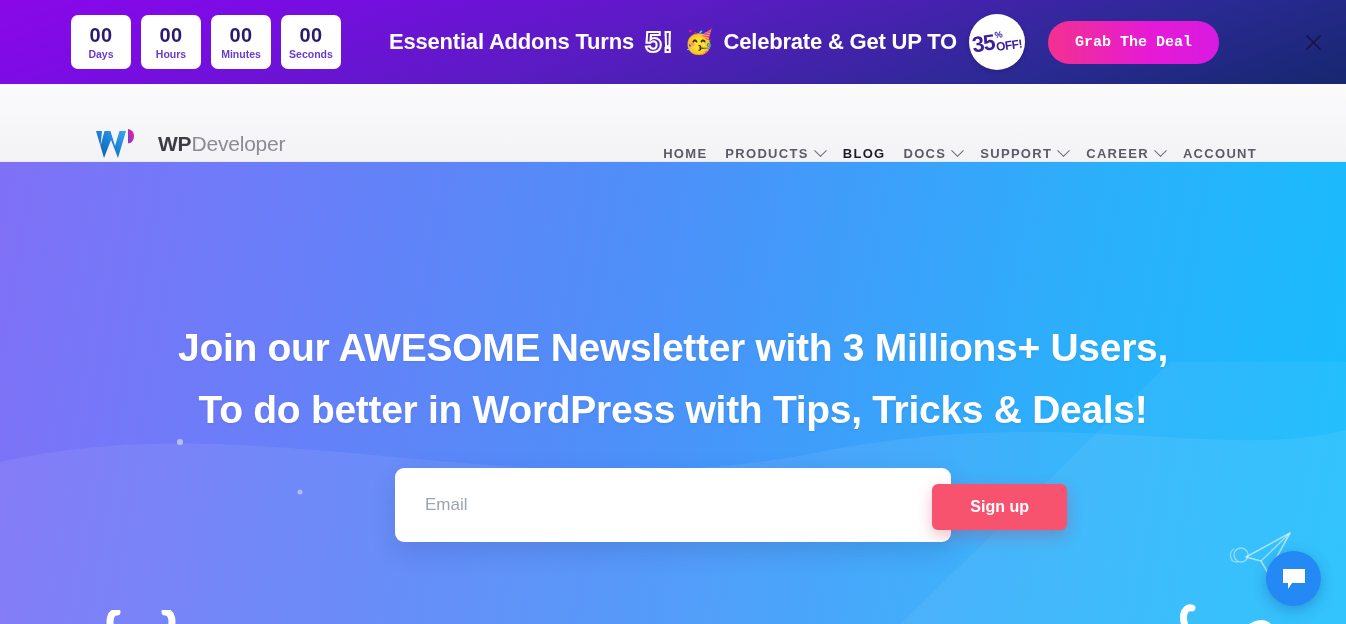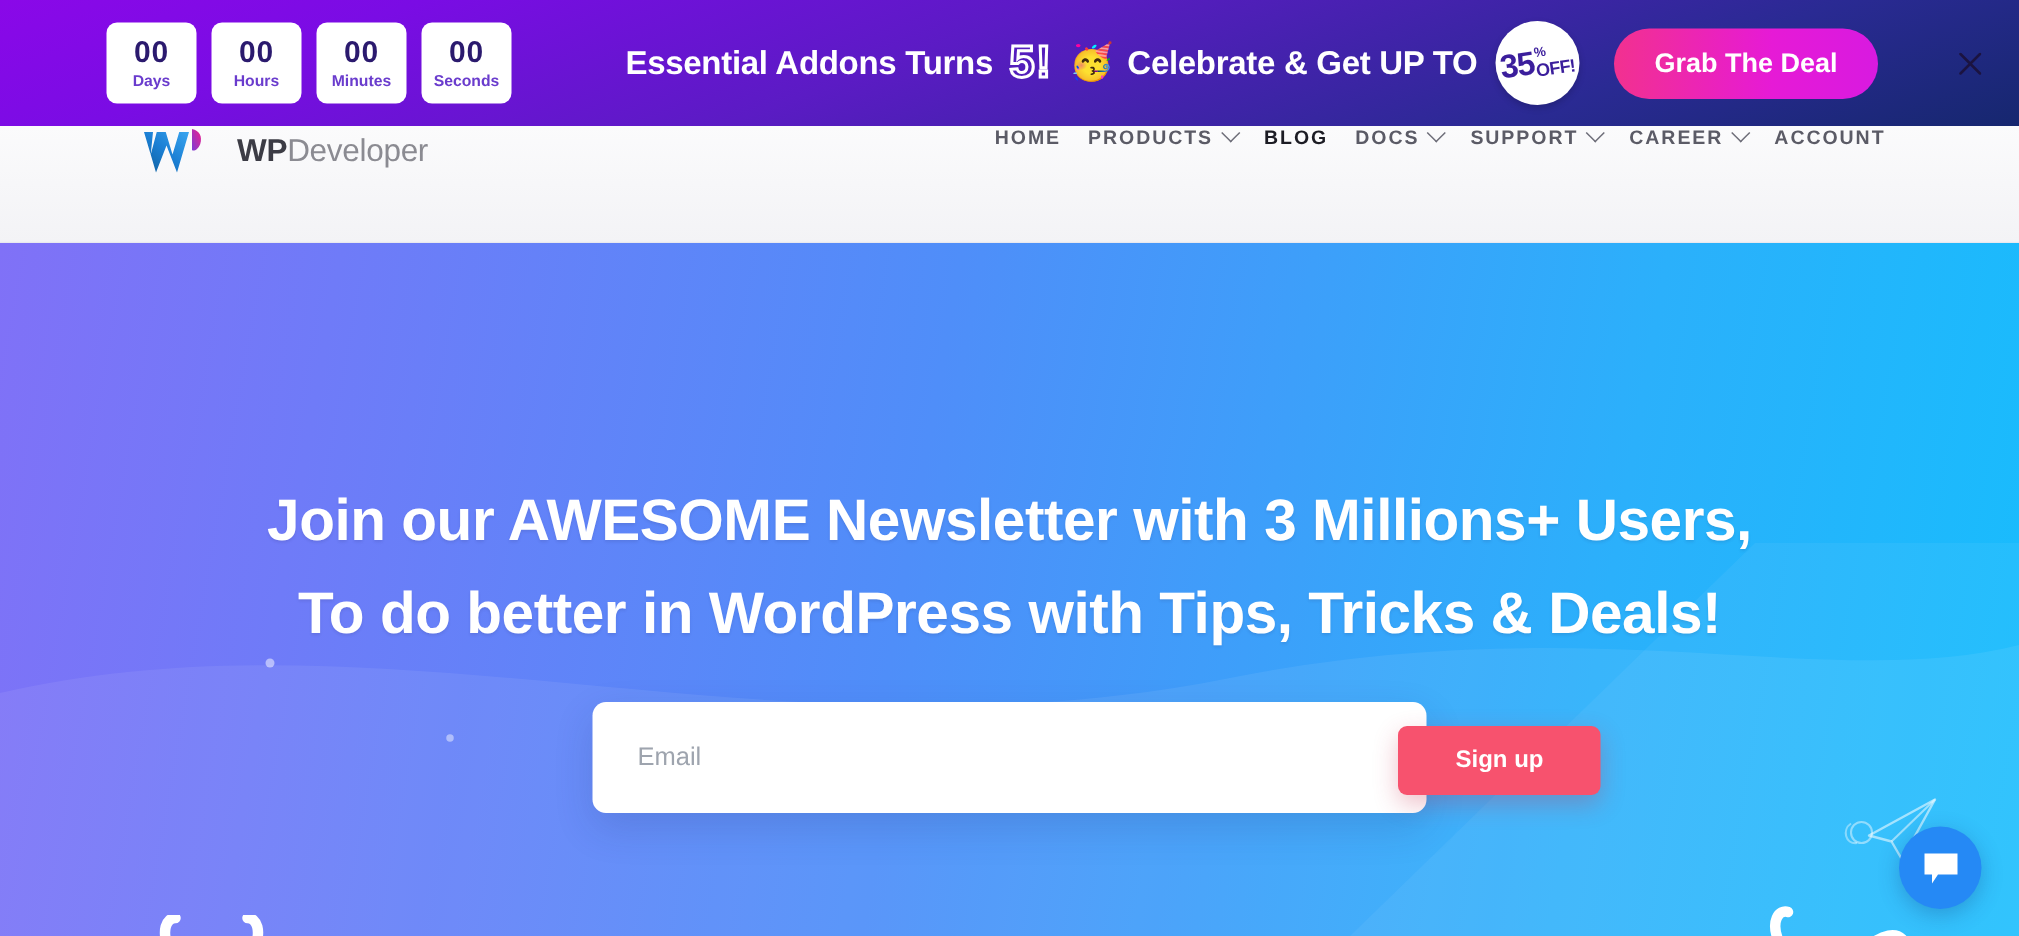--- a/index.html
+++ b/index.html
@@ -23,21 +23,21 @@
     width:60px; height:54px; background:#fff; border-radius:7px;
     display:flex; flex-direction:column; align-items:center; justify-content:center;
     line-height:1;
     text-align:right;
   }
   .cd-num{ font-size:20px; font-weight:bold; color:#2b1a6e; letter-spacing:.5px; }
   .cd-lab{ font-size:10.5px; font-weight:bold; color:#6a3ccd; margin-top:4px; }
 
   .promo-msg{
     display:flex; align-items:center; gap:9px;
-    margin-left:76px; color:#fff; white-space:nowrap;text-align:center;
+    margin-left:48px; color:#fff; white-space:nowrap;text-align:center;
   }
   .promo-t1, .promo-t2{ font-size:22px; font-weight:bold; letter-spacing:-.2px; }
   .five-mark{
     font-size:30px; font-weight:bold; color:transparent;
     -webkit-text-stroke:2px #ffffff;
     padding:0 2px; letter-spacing:1px;
   }
   .emoji{ font-size:24px; line-height:1; }
   .off-badge{
     width:56px; height:56px; border-radius:50%;
@@ -48,36 +48,36 @@
   }
   .off-inner{ position:relative; transform:rotate(-8deg); display:flex; align-items:flex-start; }
   .off-num{ font-size:22px; font-weight:bold; color:#3b1e9c; line-height:1; letter-spacing:-1px; }
   .off-side{ display:flex; flex-direction:column; align-items:flex-start; margin-left:1px; }
   .off-pct{ font-size:9px; font-weight:bold; color:#3b1e9c; line-height:1; }
   .off-txt{ font-size:12px; font-weight:bold; color:#3b1e9c; line-height:1; margin-top:1px; letter-spacing:-.5px;}
 
   .deal-btn{
     margin-left:23px;
     background:linear-gradient(90deg,#f2318f 0%, #e61ad6 60%, #d81ae0 100%);
-    color:#fff; font-size:18px; font-weight:bold;
+    color:#fff; font-size:15px; font-weight:bold;
     border:none; border-radius:30px;
-    padding:13px 27px; cursor:pointer; white-space:nowrap;
+    padding:13px 27px; cursor:pointer; white-space:nowrap;font-family:Liberation Mono, monospace;
   }
   .promo-close{
     position:absolute; right:22px; top:50%; transform:translateY(-50%);
     width:22px; height:22px; cursor:pointer;
     display:flex; align-items:center; justify-content:center;
     color:#1b1340; font-size:20px; line-height:1; font-weight:300;
   }
 
   
   .site-header{
     height:78px; width:100%;
     background:linear-gradient(180deg,#fbfbfc 0%, #f3f3f6 100%);
-    display:flex; align-items:flex-start;
+    display:flex; align-items:flex-end;
     border-bottom:1px solid #e9e9ef;
     position:relative;
   }
   .logo{ display:flex; align-items:center; gap:11px; margin-left:95px; }
   .logo-text{ font-size:21px; color:#8b8b92; letter-spacing:-.2px; }
   .logo-text b{ color:#3c3c45; font-weight:bold; }
 
   .main-nav{ display:flex; align-items:center; gap:18px; margin-left:auto; margin-right:89px; }
   .nav-item{
     display:flex; align-items:center; gap:7px;

